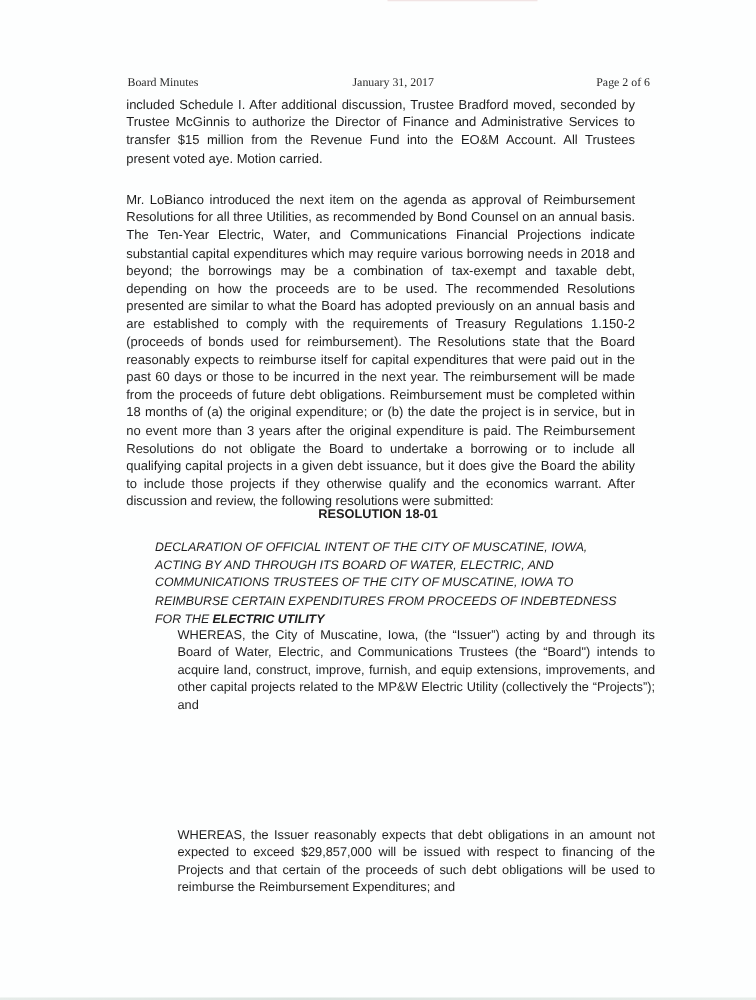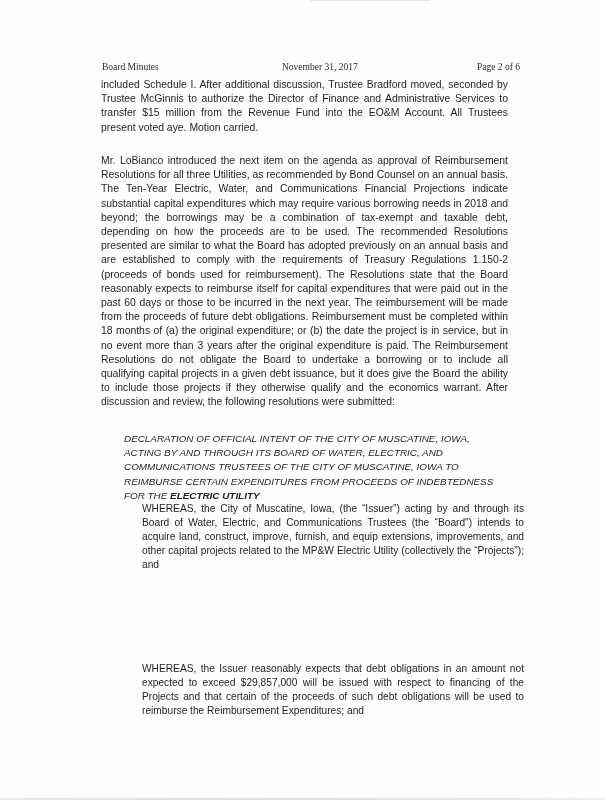--- a/index.html
+++ b/index.html
@@ -102,27 +102,28 @@
     }
   </style>
 </head>
 <body>
 
 <div class="page">
   <div class="scan-top"></div>
 
   <div class="header">
     <span class="h-left">Board Minutes</span>
-    <span class="h-center">November 31, 2017</span>
+    <span class="h-center">January 31, 2017</span>
     <span class="h-right">Page 2 of 6</span>
   </div>
 
   <p class="body-text p1">included Schedule I. After additional discussion, Trustee Bradford moved, seconded by Trustee McGinnis to authorize the Director of Finance and Administrative Services to transfer $15 million from the Revenue Fund into the EO&amp;M Account. All Trustees present voted aye. Motion carried.</p>
   <p class="body-text p2">Mr. LoBianco introduced the next item on the agenda as approval of Reimbursement Resolutions for all three Utilities, as recommended by Bond Counsel on an annual basis. The Ten-Year Electric, Water, and Communications Financial Projections indicate substantial capital expenditures which may require various borrowing needs in 2018 and beyond; the borrowings may be a combination of tax-exempt and taxable debt, depending on how the proceeds are to be used. The recommended Resolutions presented are similar to what the Board has adopted previously on an annual basis and are established to comply with the requirements of Treasury Regulations 1.150-2 (proceeds of bonds used for reimbursement). The Resolutions state that the Board reasonably expects to reimburse itself for capital expenditures that were paid out in the past 60 days or those to be incurred in the next year. The reimbursement will be made from the proceeds of future debt obligations. Reimbursement must be completed within 18 months of (a) the original expenditure; or (b) the date the project is in service, but in no event more than 3 years after the original expenditure is paid. The Reimbursement Resolutions do not obligate the Board to undertake a borrowing or to include all qualifying capital projects in a given debt issuance, but it does give the Board the ability to include those projects if they otherwise qualify and the economics warrant. After discussion and review, the following resolutions were submitted:</p>
 
+  <div class="res-title">RESOLUTION 18-01</div>
 
   <p class="declaration"><span>DECLARATION OF OFFICIAL INTENT OF THE CITY OF MUSCATINE, IOWA, ACTING BY AND THROUGH ITS BOARD OF WATER, ELECTRIC, AND COMMUNICATIONS TRUSTEES OF THE CITY OF MUSCATINE, IOWA TO REIMBURSE CERTAIN EXPENDITURES FROM PROCEEDS OF INDEBTEDNESS FOR THE</span> <b>ELECTRIC UTILITY</b></p>
 
   <p class="whereas w1">WHEREAS, the City of Muscatine, Iowa, (the “Issuer”) acting by and through its Board of Water, Electric, and Communications Trustees (the “Board") intends to acquire land, construct, improve, furnish, and equip extensions, improvements, and other capital projects related to the MP&amp;W Electric Utility (collectively the “Projects”); and</p>
   <p class="whereas w3">WHEREAS, the Issuer reasonably expects that debt obligations in an amount not expected to exceed $29,857,000 will be issued with respect to financing of the Projects and that certain of the proceeds of such debt obligations will be used to reimburse the Reimbursement Expenditures; and</p>
 
   <div class="scan-edge"></div>
 </div>
 
 </body></html>

